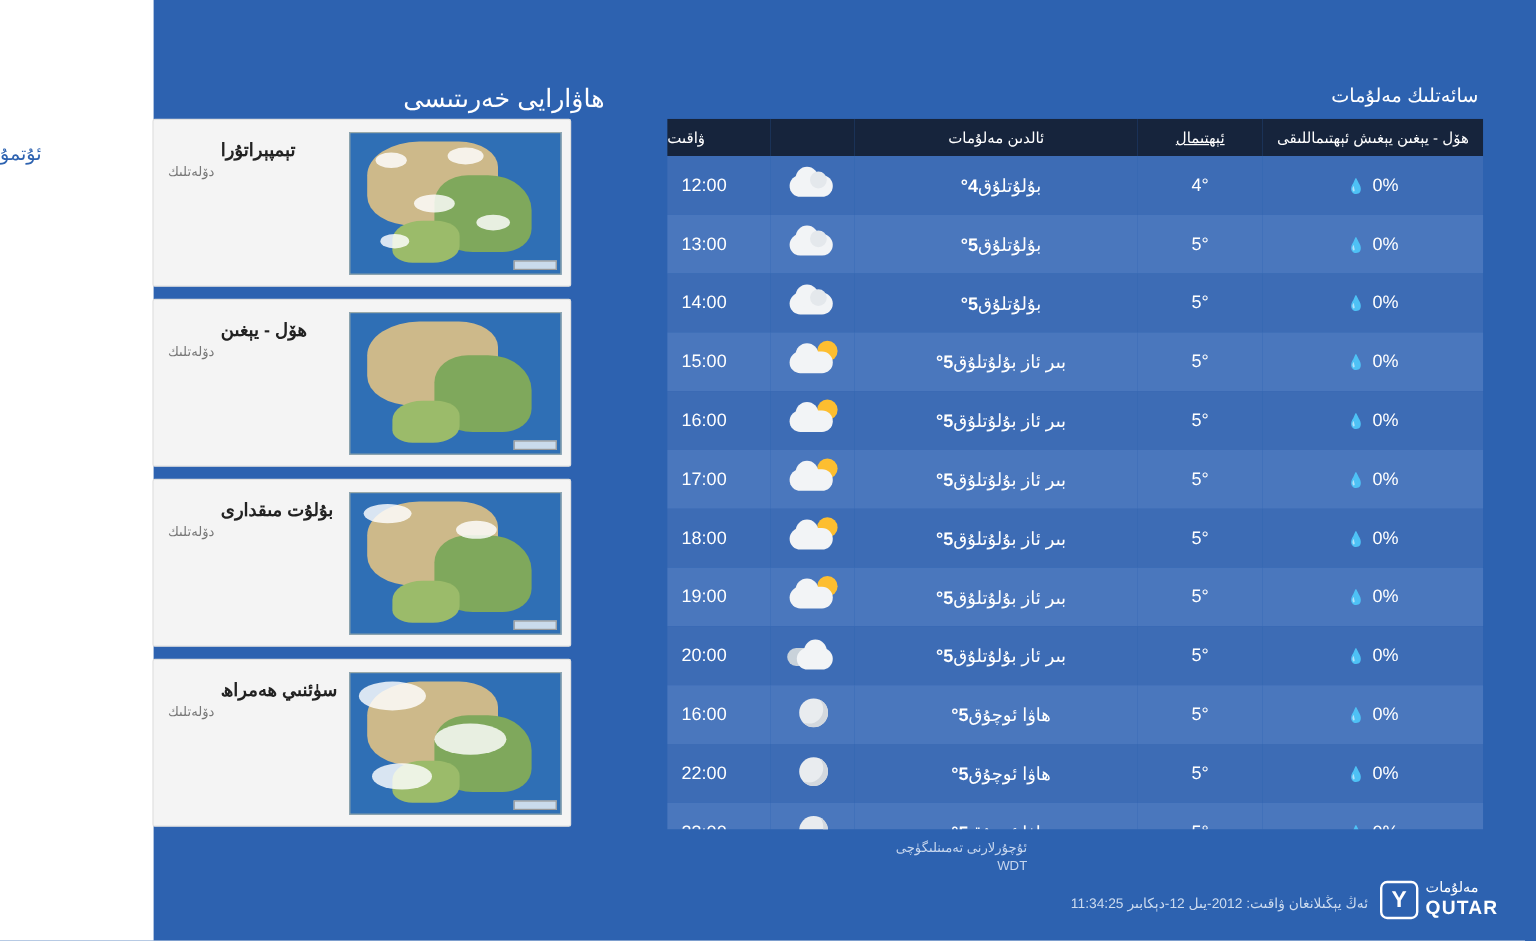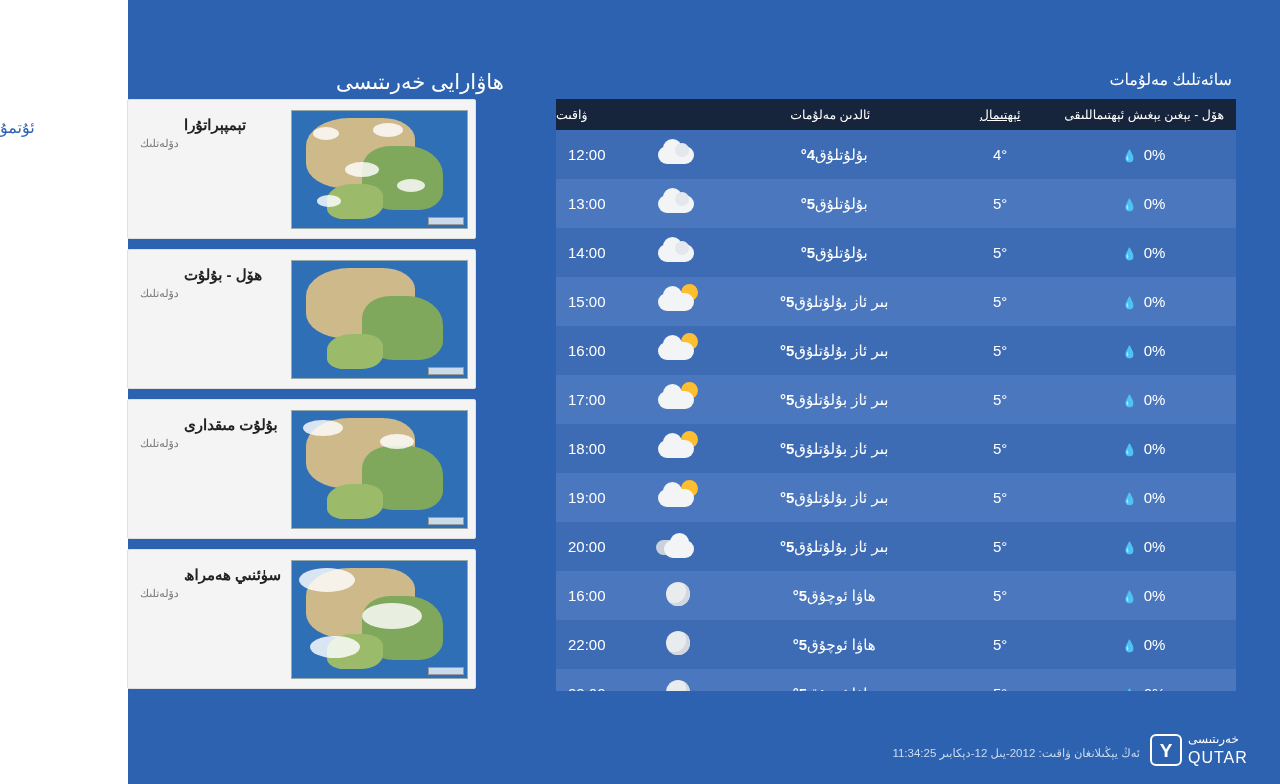--- a/index.html
+++ b/index.html
@@ -271,21 +271,21 @@
     left: 38px; top: 2px;
     color: #ffffff;
     font-size: 12px;
     direction: rtl;
   }
   .logo-bottom {
     position: absolute;
     left: 38px; top: 19px;
     color: #ffffff;
     font-size: 16px;
-    font-weight: normal;
+    font-weight: bold;
     letter-spacing: 1px;
   }
 </style>
 </head>
 <body>
 
 <div id="app">
 
   <div class="left-white"></div>
 
@@ -308,21 +308,21 @@
         <div class="thumb-cloud" style="left:46%;top:10%;width:30px;height:14px;"></div>
         <div class="thumb-cloud" style="left:30%;top:44%;width:34px;height:15px;"></div>
         <div class="thumb-cloud" style="left:60%;top:58%;width:28px;height:13px;"></div>
         <div class="thumb-cloud" style="left:14%;top:72%;width:24px;height:12px;"></div>
         <div class="thumb-stamp"></div>
       </div>
     </div>
 
     <div class="card">
       <div class="card-text">
-        <span class="card-title">ھۆل - بۇلۇت</span>
+        <span class="card-title">ھۆل - يېغىن</span>
         <span class="card-sub">دۆلەتلىك</span>
       </div>
       <div class="card-thumb">
         <div class="thumb-land"></div>
           <div class="thumb-land2"></div>
           <div class="thumb-land3"></div>
         <div class="thumb-stamp"></div>
       </div>
     </div>
 
@@ -465,22 +465,26 @@
           <td class="c-feel">5°</td>
           <td class="c-cond"><span>ھاۋا ئوچۇق</span><span class="temp">5°</span></td>
           <td class="c-icon"><span class="wicon"><i class="wi-moon"></i></span></td>
           <td class="c-time">23:00</td>
         </tr>
 
       </tbody>
     </table>
   </div>
 
+  <div class="footer-credit">
+    <div>ئۇچۇرلارنى تەمىنلىگۈچى</div>
+    <div>WDT</div>
+  </div>
 
   <div class="footer-time">ئەڭ يېڭىلانغان ۋاقىت: 2012-يىل 12-دېكابىر 11:34:25</div>
 
   <div class="logo">
     <div class="logo-mark">Y</div>
-    <div class="logo-top">خەرىتىسى</div>
+    <div class="logo-top">مەلۇمات</div>
     <div class="logo-bottom">QUTAR</div>
   </div>
 
 </div>
 
 </body></html>

